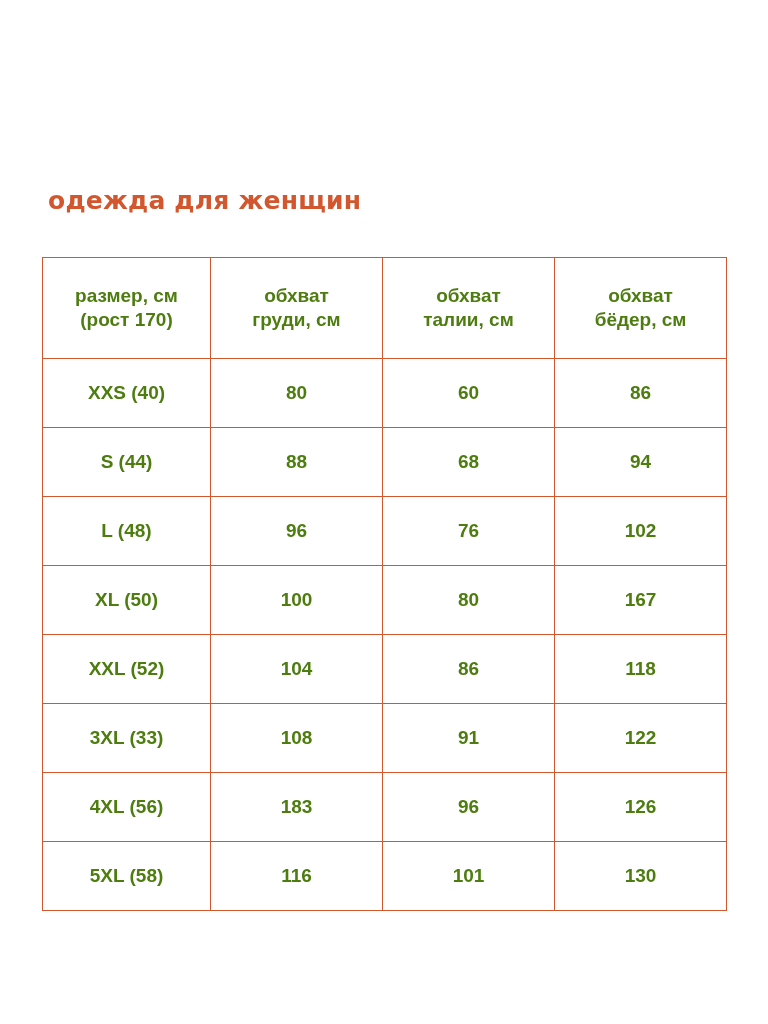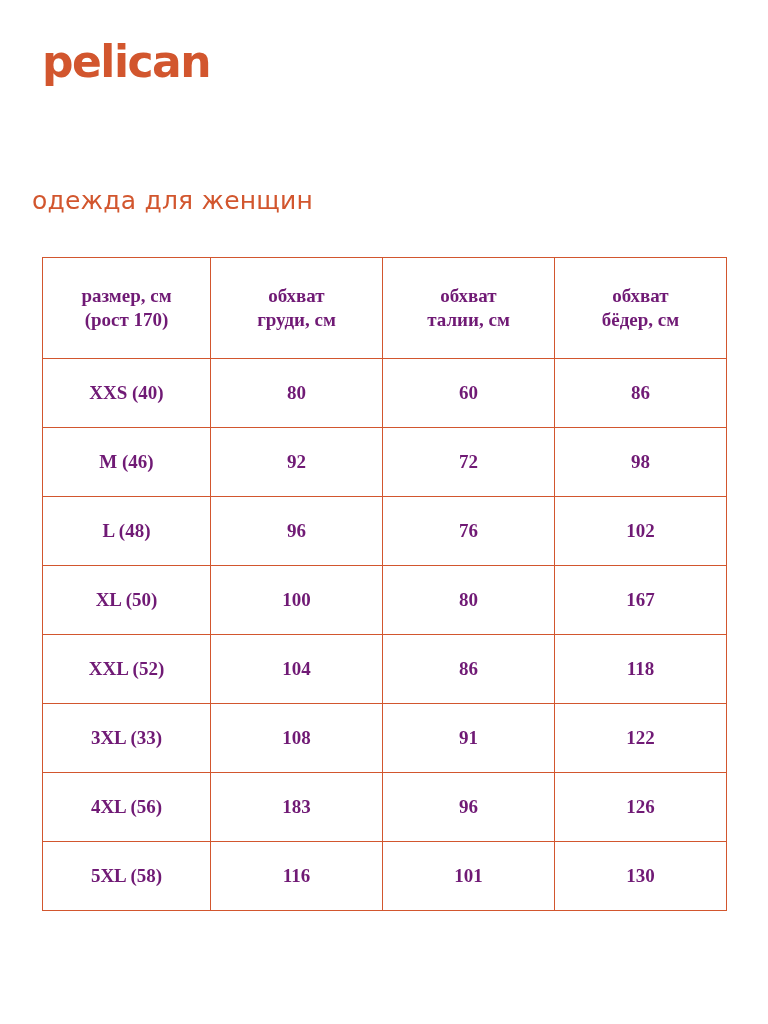--- a/index.html
+++ b/index.html
@@ -28,47 +28,47 @@
     top: 40px;
     font-family: "DejaVu Sans", sans-serif;
     font-weight: 700;
     font-size: 44px;
     letter-spacing: -1.5px;
     color: #d2562e;
     line-height: 1;
   }
   .section-title {
     position: absolute;
-    left: 32px;
+    left: 48px;
     top: 186px;
     font-family: "DejaVu Sans", sans-serif;
-    font-weight: 400;
+    font-weight: 700;
     font-size: 25px;
     color: #d2562e;
     letter-spacing: 0.2px;
   }
   .table-wrap {
     position: absolute;
     left: 42px;
     top: 257px;
     width: 684px;
   }
   table.size-table {
     border-collapse: collapse;
     width: 684px;
     table-layout: fixed;
   }
   table.size-table th,
   table.size-table td {
     border: 1px solid #d2562e;
     text-align: center;
     vertical-align: middle;
-    font-family: Liberation Serif, serif;
+    font-family: Liberation Sans, sans-serif;
     font-weight: 700;
-    color: #701a75;
+    color: #4d7c0f;
   }
   table.size-table thead th {
     height: 92px;
     font-size: 19px;
     line-height: 1.25;
     padding: 4px 6px;
   }
   table.size-table tbody td {
     height: 64px;
     font-size: 19px;
@@ -78,21 +78,20 @@
   col.c2 { width: 172px; }
   col.c3 { width: 172px; }
   col.c4 { width: 172px; }
   .hdr-line { display: block; }
 </style>
 </head>
 <body>
 
 <div class="page">
 
-  <div class="brand">pelican</div>
 
   <div class="section-title">одежда для женщин</div>
 
   <div class="table-wrap">
     <table class="size-table">
       <colgroup>
         <col class="c1">
           <col class="c2">
           <col class="c3">
           <col class="c4">
@@ -118,24 +117,24 @@
         </tr>
       </thead>
       <tbody>
         <tr>
           <td>XXS (40)</td>
           <td>80</td>
           <td>60</td>
           <td>86</td>
         </tr>
         <tr>
-          <td>M (46)</td>
-          <td>92</td>
-          <td>72</td>
-          <td>98</td>
+          <td>S (44)</td>
+          <td>88</td>
+          <td>68</td>
+          <td>94</td>
         </tr>
         <tr>
           <td>L (48)</td>
           <td>96</td>
           <td>76</td>
           <td>102</td>
         </tr>
         <tr>
           <td>XL (50)</td>
           <td>100</td>

